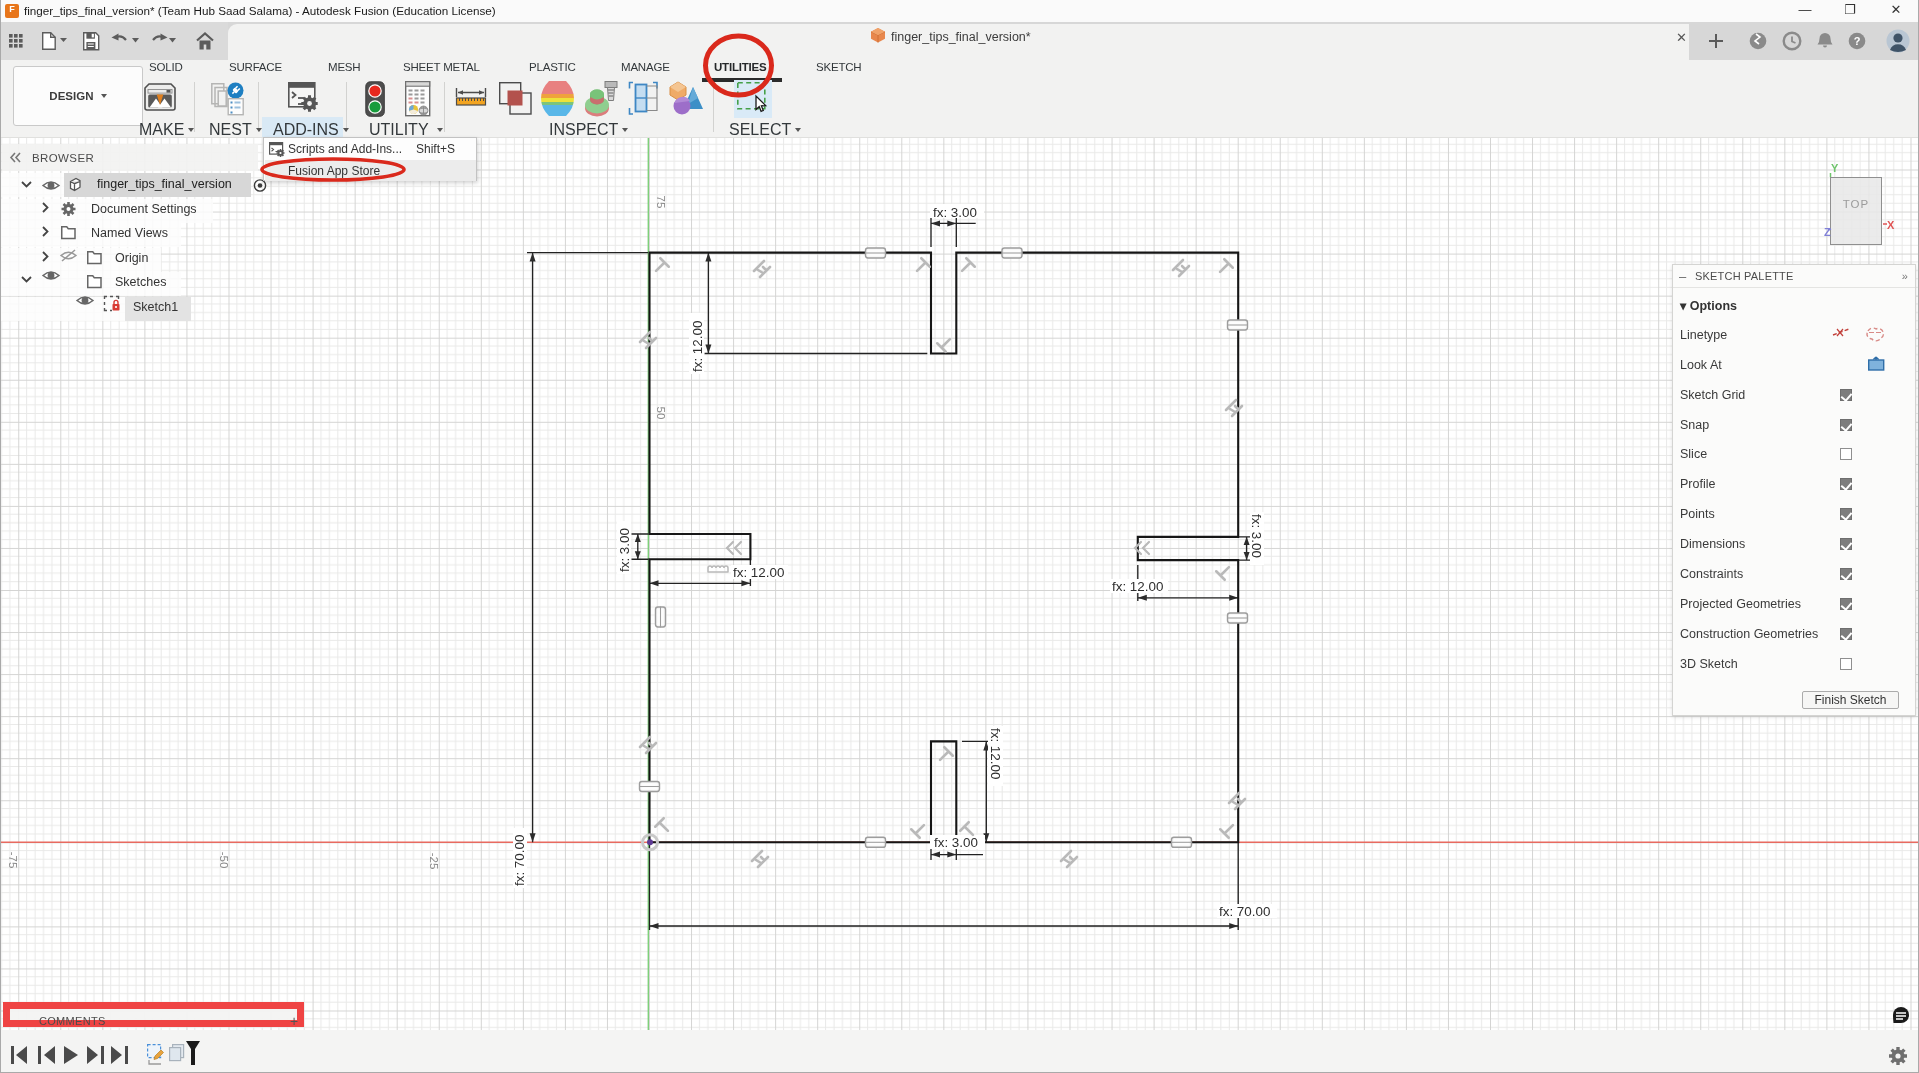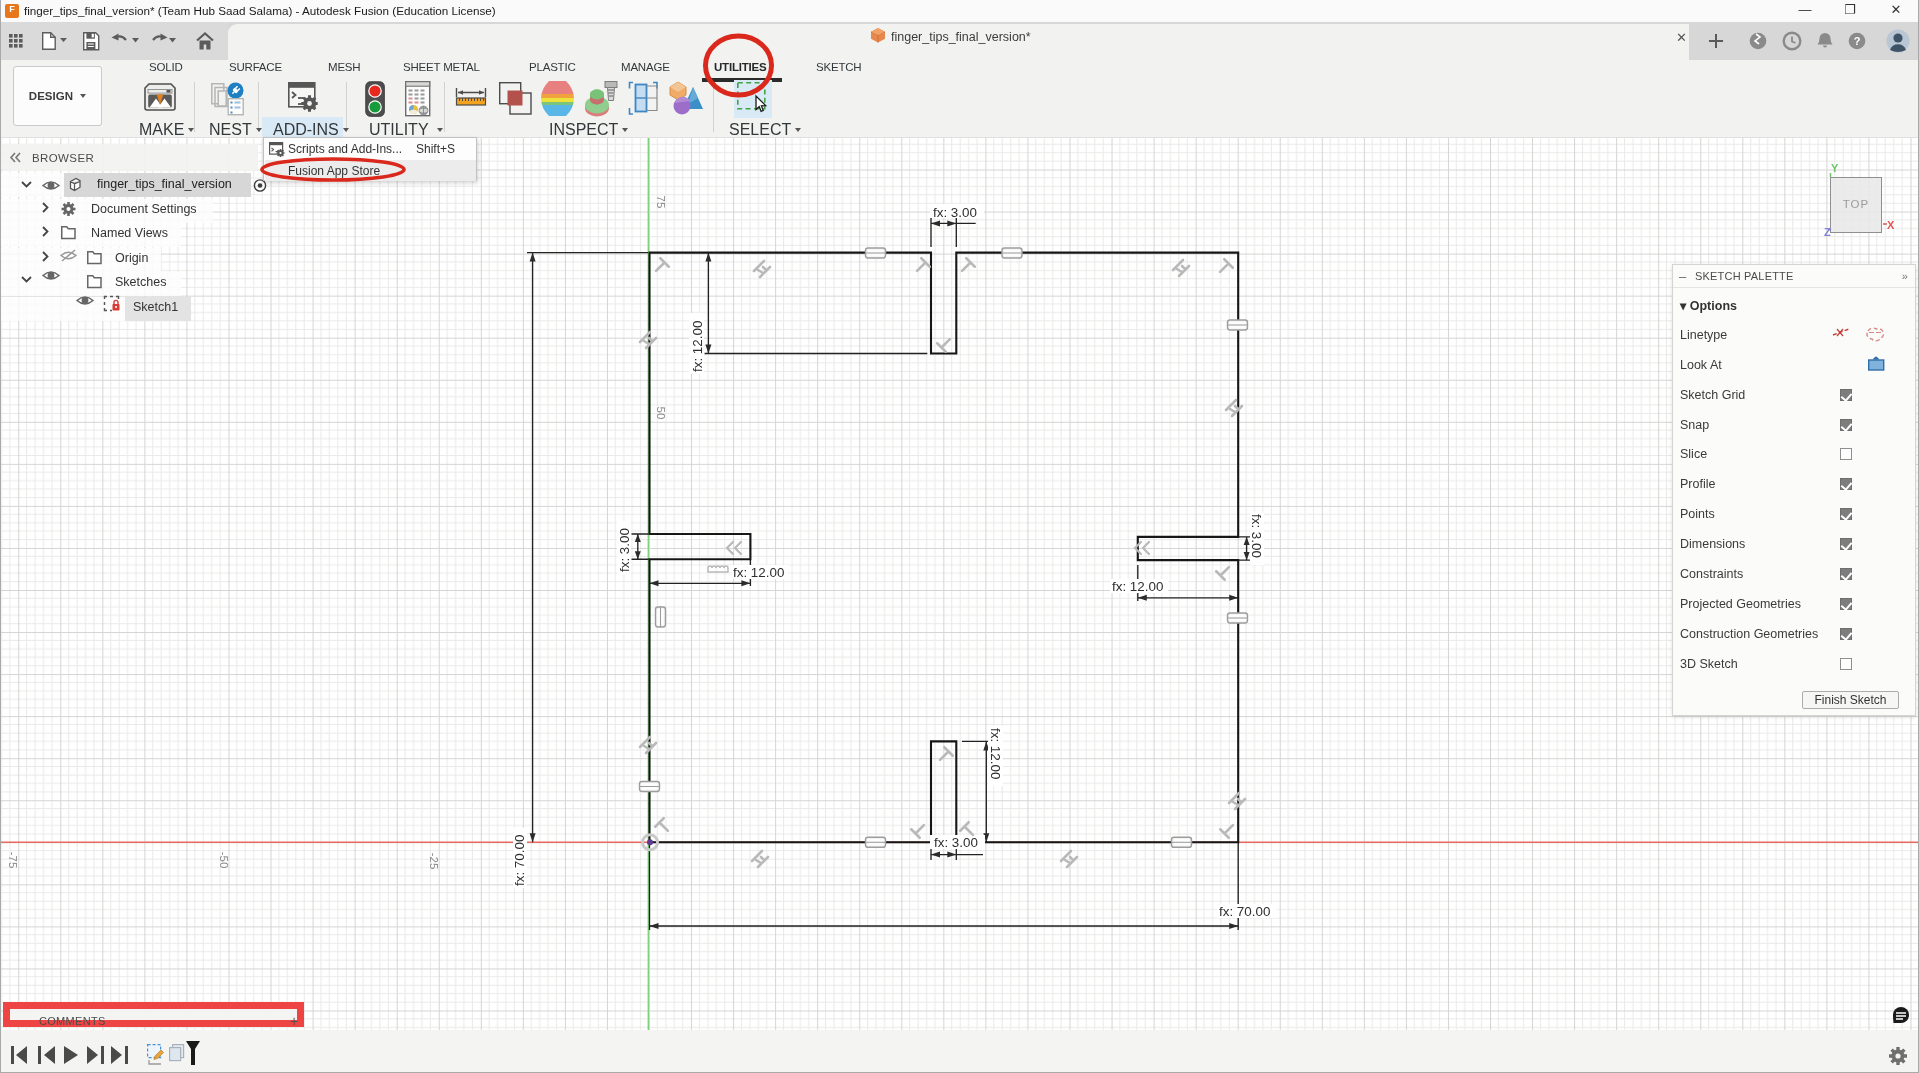--- a/index.html
+++ b/index.html
@@ -14,21 +14,21 @@
 
 #tabstrip { position:absolute; left:0; top:22px; width:1919px; height:38px; background:#d7d7d7; }
 #qatleft { position:absolute; left:0; top:0; width:228px; height:38px; background:#dadada; }
 #qatright { position:absolute; left:1689px; top:0; width:230px; height:38px; background:#d7d7d7; }
 #doctab-text { position:absolute; left:891px; top:30px; font-size:12.5px; color:#3c3c3c; }
 #tabclose { position:absolute; left:1676px; top:30px; font-size:13px; color:#555; }
 
 #ribbon { position:absolute; left:0; top:60px; width:1919px; height:78px; background:#f2f2f1; border-bottom:1px solid #e0e0de; }
 .rtab { position:absolute; top:61px; height:18px; font-size:11.5px; color:#33383b; letter-spacing:-0.2px; }
 #uline { position:absolute; left:702px; top:78px; width:80px; height:4px; background:#2b2b2b; }
-#designbtn { position:absolute; left:13px; top:66px; width:89px; height:60px; background:#fcfcfc; border:1px solid #c9c9c9; border-radius:3px; text-align:center; font-size:11.5px; font-weight:bold; color:#3c3c3c; line-height:58px; }
+#designbtn { position:absolute; left:13px; top:66px; width:130px; height:60px; background:#fcfcfc; border:1px solid #c9c9c9; border-radius:3px; text-align:center; font-size:11.5px; font-weight:bold; color:#3c3c3c; line-height:58px; }
 .glabel { position:absolute; top:121px; height:12px; font-size:16px; color:#33383b; white-space:nowrap; }
 .gsep { position:absolute; top:82px; width:1px; height:50px; background:#d2d2d0; }
 .caret { display:inline-block; width:0; height:0; border-left:3.5px solid transparent; border-right:3.5px solid transparent; border-top:4px solid #555; vertical-align:middle; margin-left:4px; margin-bottom:1px; }
 
 #browser { position:absolute; left:0px; top:144px; width:270px; }
 #bheader { position:absolute; left:2px; top:0px; width:256px; height:27px; background:rgba(242,242,241,0.92); color:#4c4c4c; font-size:11.5px; letter-spacing:0.4px; }
 .brow { position:absolute; left:0; font-size:12.5px; color:#333; height:24px; background:rgba(253,253,253,0.82); }
 #menu { position:absolute; left:263px; top:137px; width:214px; height:44px; background:#fdfdfd; border:1px solid #c2c2c2; box-shadow:1px 2px 4px rgba(0,0,0,0.18); }
 #menurow2 { position:absolute; left:1px; top:22px; width:211px; height:21px; background:#ececec; }
 #menu .mt1 { position:absolute; left:24px; top:4px; font-size:12px; color:#333; }
@@ -37,21 +37,21 @@
 
 #palette { position:absolute; left:1672px; top:264px; width:244px; height:452px; background:#fbfbfa; border:1px solid #d4d4d2; box-shadow:0 1px 4px rgba(0,0,0,0.12); }
 #palette .phead { position:absolute; left:0; top:0; width:100%; height:23px; border-bottom:1px solid #e4e4e2; font-size:11px; color:#4c4c4c; letter-spacing:0.2px; }
 #palette .opt { position:absolute; left:7px; top:33px; font-size:12.5px; font-weight:bold; color:#333; }
 .prow { position:absolute; left:1680px; font-size:12.5px; color:#3a3a3a; white-space:nowrap; }
 .cb { position:absolute; left:1840px; width:12px; height:12px; border:1px solid #8f8f8f; background:#fff; }
 .cb.on { background:#7d7d7d; border-color:#6e6e6e; }
 .cb.on:before { content:""; position:absolute; left:2px; top:1px; width:5px; height:8px; border:solid #fff; border-width:0 2px 2px 0; transform:rotate(40deg); }
 #finishbtn { position:absolute; left:1802px; top:691px; width:97px; height:18px; background:#f6f6f5; border:1px solid #ababab; border-radius:2px; font-size:12px; color:#333; text-align:center; line-height:16px; }
 
-#vcube { position:absolute; left:1830px; top:177px; width:52px; height:56px; background:rgba(232,232,232,0.85); border:1px solid #8f8f8f; color:#9b9b9b; font-size:11.5px; letter-spacing:1px; text-align:center; line-height:52px; }
+#vcube { position:absolute; left:1830px; top:177px; width:52px; height:68px; background:rgba(232,232,232,0.85); border:1px solid #8f8f8f; color:#9b9b9b; font-size:11.5px; letter-spacing:1px; text-align:center; line-height:52px; }
 
 #bottombar { position:absolute; left:0; top:1030px; width:1919px; height:43px; background:#f4f4f3; }
 #comments { position:absolute; left:3px; top:1002px; width:301px; height:25px; background:rgba(243,243,242,0.95); border:7px solid #ef4444; font-size:11px; color:#4c4c4c; letter-spacing:0.3px; }
 svg text { font-family:"Liberation Sans", sans-serif; }
 </style>
 </head>
 <body>
 
 <svg class="abs" style="left:0;top:138px;" width="1919" height="892" viewBox="0 138 1919 892">
 <defs>

